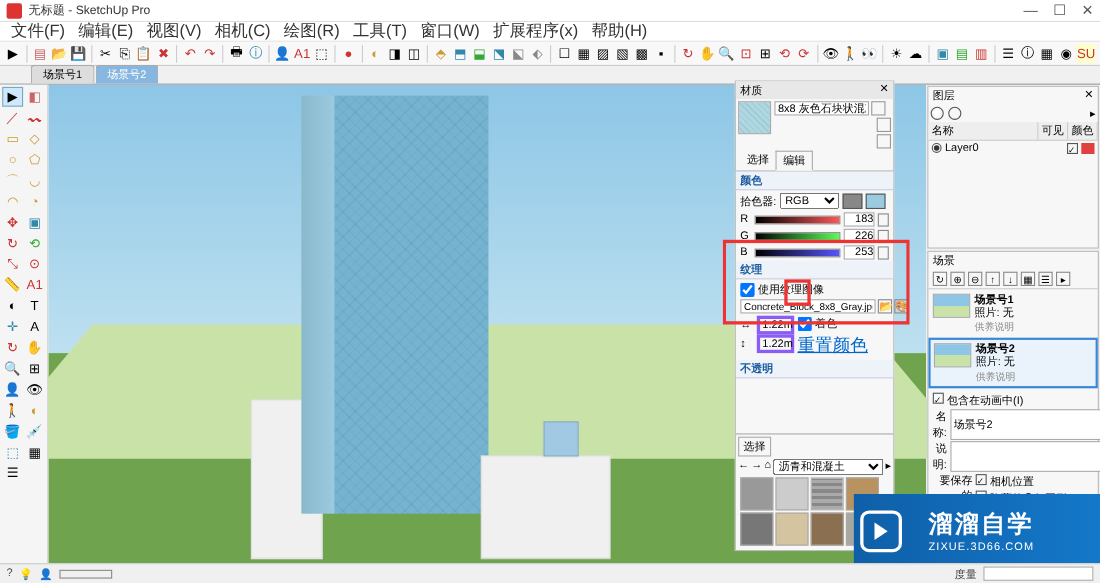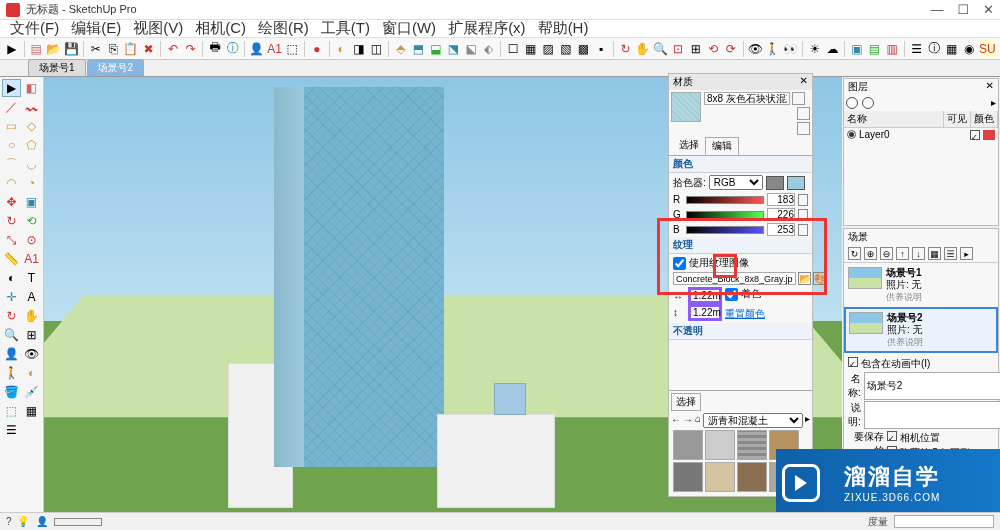--- a/index.html
+++ b/index.html
@@ -495,21 +495,21 @@
             <span class="arr">↕</span>
             <span class="val">1.22m</span>
           </div>
       </div>
       <div class="lock"></div>
       <div class="tex-right">
         <div class="chk-row">
             <input type="checkbox" checked="" style="">
             <span>着色</span>
           </div>
-        <div><a href="#" style="font-size:10px;color:#06c">重置颜色</a></div>
+        <div><a href="#" style="font-size:16px;color:#06c">重置颜色</a></div>
       </div>
     </div>
   </div>
 
   <div class="mat-sec-label">不透明</div>
 
   <div style="height:50px"></div>
 
   <div class="mat-browser">
     <div style="display:flex; gap:3px; margin-bottom:2px;">

